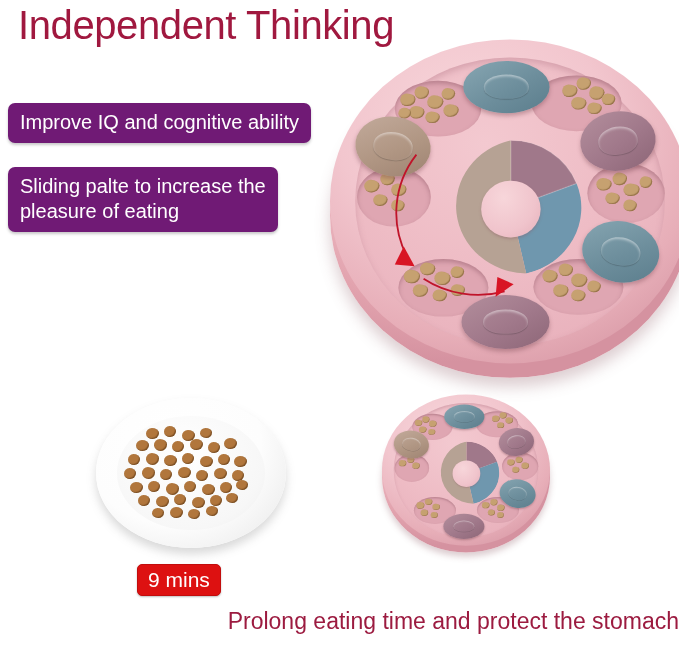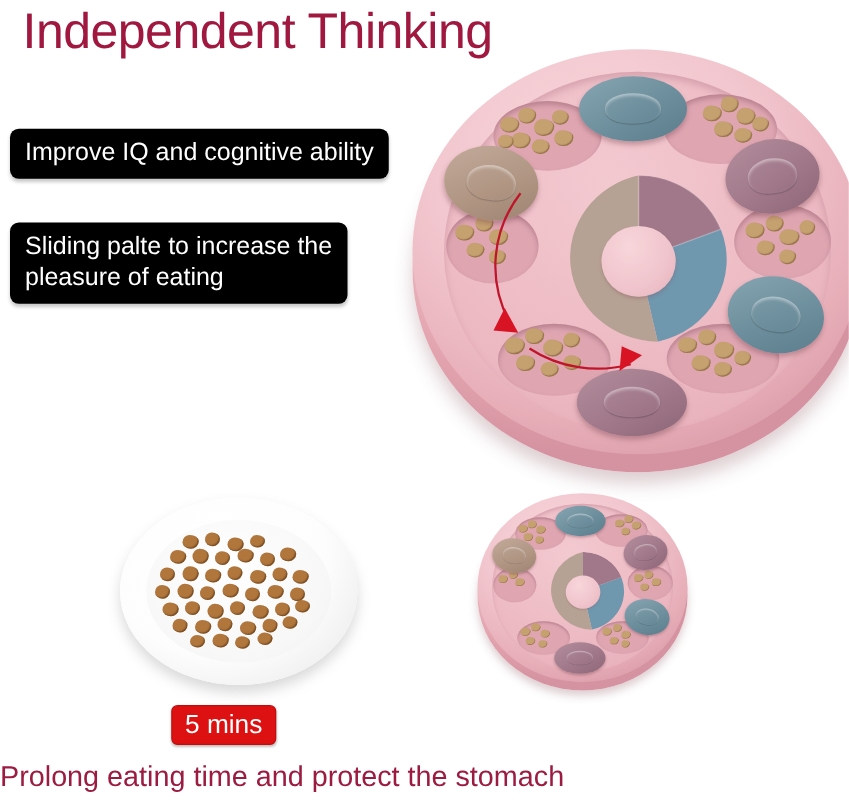--- a/index.html
+++ b/index.html
@@ -16,42 +16,42 @@
   .headline{
     position:absolute;left:18px;top:-2px;
     font-size:40px;line-height:54px;
     color:#a0183f;letter-spacing:-0.4px;
     white-space:nowrap;
   }
 
   
   .badge{
     position:absolute;
-    background:#000000;
+    background:#701a75;
     color:#ffffff;
     border-radius:7px;
     box-shadow:0 2px 3px rgba(0,0,0,.22);
     padding:7px 12px 8px 12px;
     font-size:20px;line-height:25px;
     white-space:pre-line;
   }
   .badge-1{left:8px;top:103px;}
-  .badge-2{left:8px;top:178px;}
+  .badge-2{left:8px;top:167px;}
 
   
   .rot-label{
     position:absolute;left:258px;top:310px;
     font-size:17px;color:#3b3b3b;
     white-space:nowrap;
   }
 
   
   .bottom-caption{
     position:absolute;left:0;top:608px;width:679px;
-    text-align:left;
+    text-align:right;
     font-size:23px;color:#9c1b40;
     white-space:nowrap;
   }
 
   
   .pill{
     position:absolute;
     background:#dd1111;
     color:#fff;
     border:1.5px solid #c20d0d;
@@ -352,17 +352,17 @@
     <div class="hub" style="left:122px;top:118px;width:158px;height:150px;">
       <svg class="wedge" viewBox="0 0 158 150">
         <path d="M79 75 L79 0 A79 75 0 0 1 152 48 Z" fill="#a0788a"></path>
         <path d="M79 75 L152 48 A79 75 0 0 1 96 148 Z" fill="#6f97ae"></path>
         <path d="M79 75 L96 148 A79 75 0 0 1 79 0 Z" fill="#b6a294"></path>
       </svg>
       <div class="hub-center" style="left:29%;top:30%;width:42%;height:42%;"></div>
     </div>
   </div>
 
-  <div class="pill pill-left">5 mins</div>
+  <div class="pill pill-left">9 mins</div>
 
   <div class="bottom-caption">Prolong eating time and protect the stomach</div>
 
 </div>
 
 </body></html>

